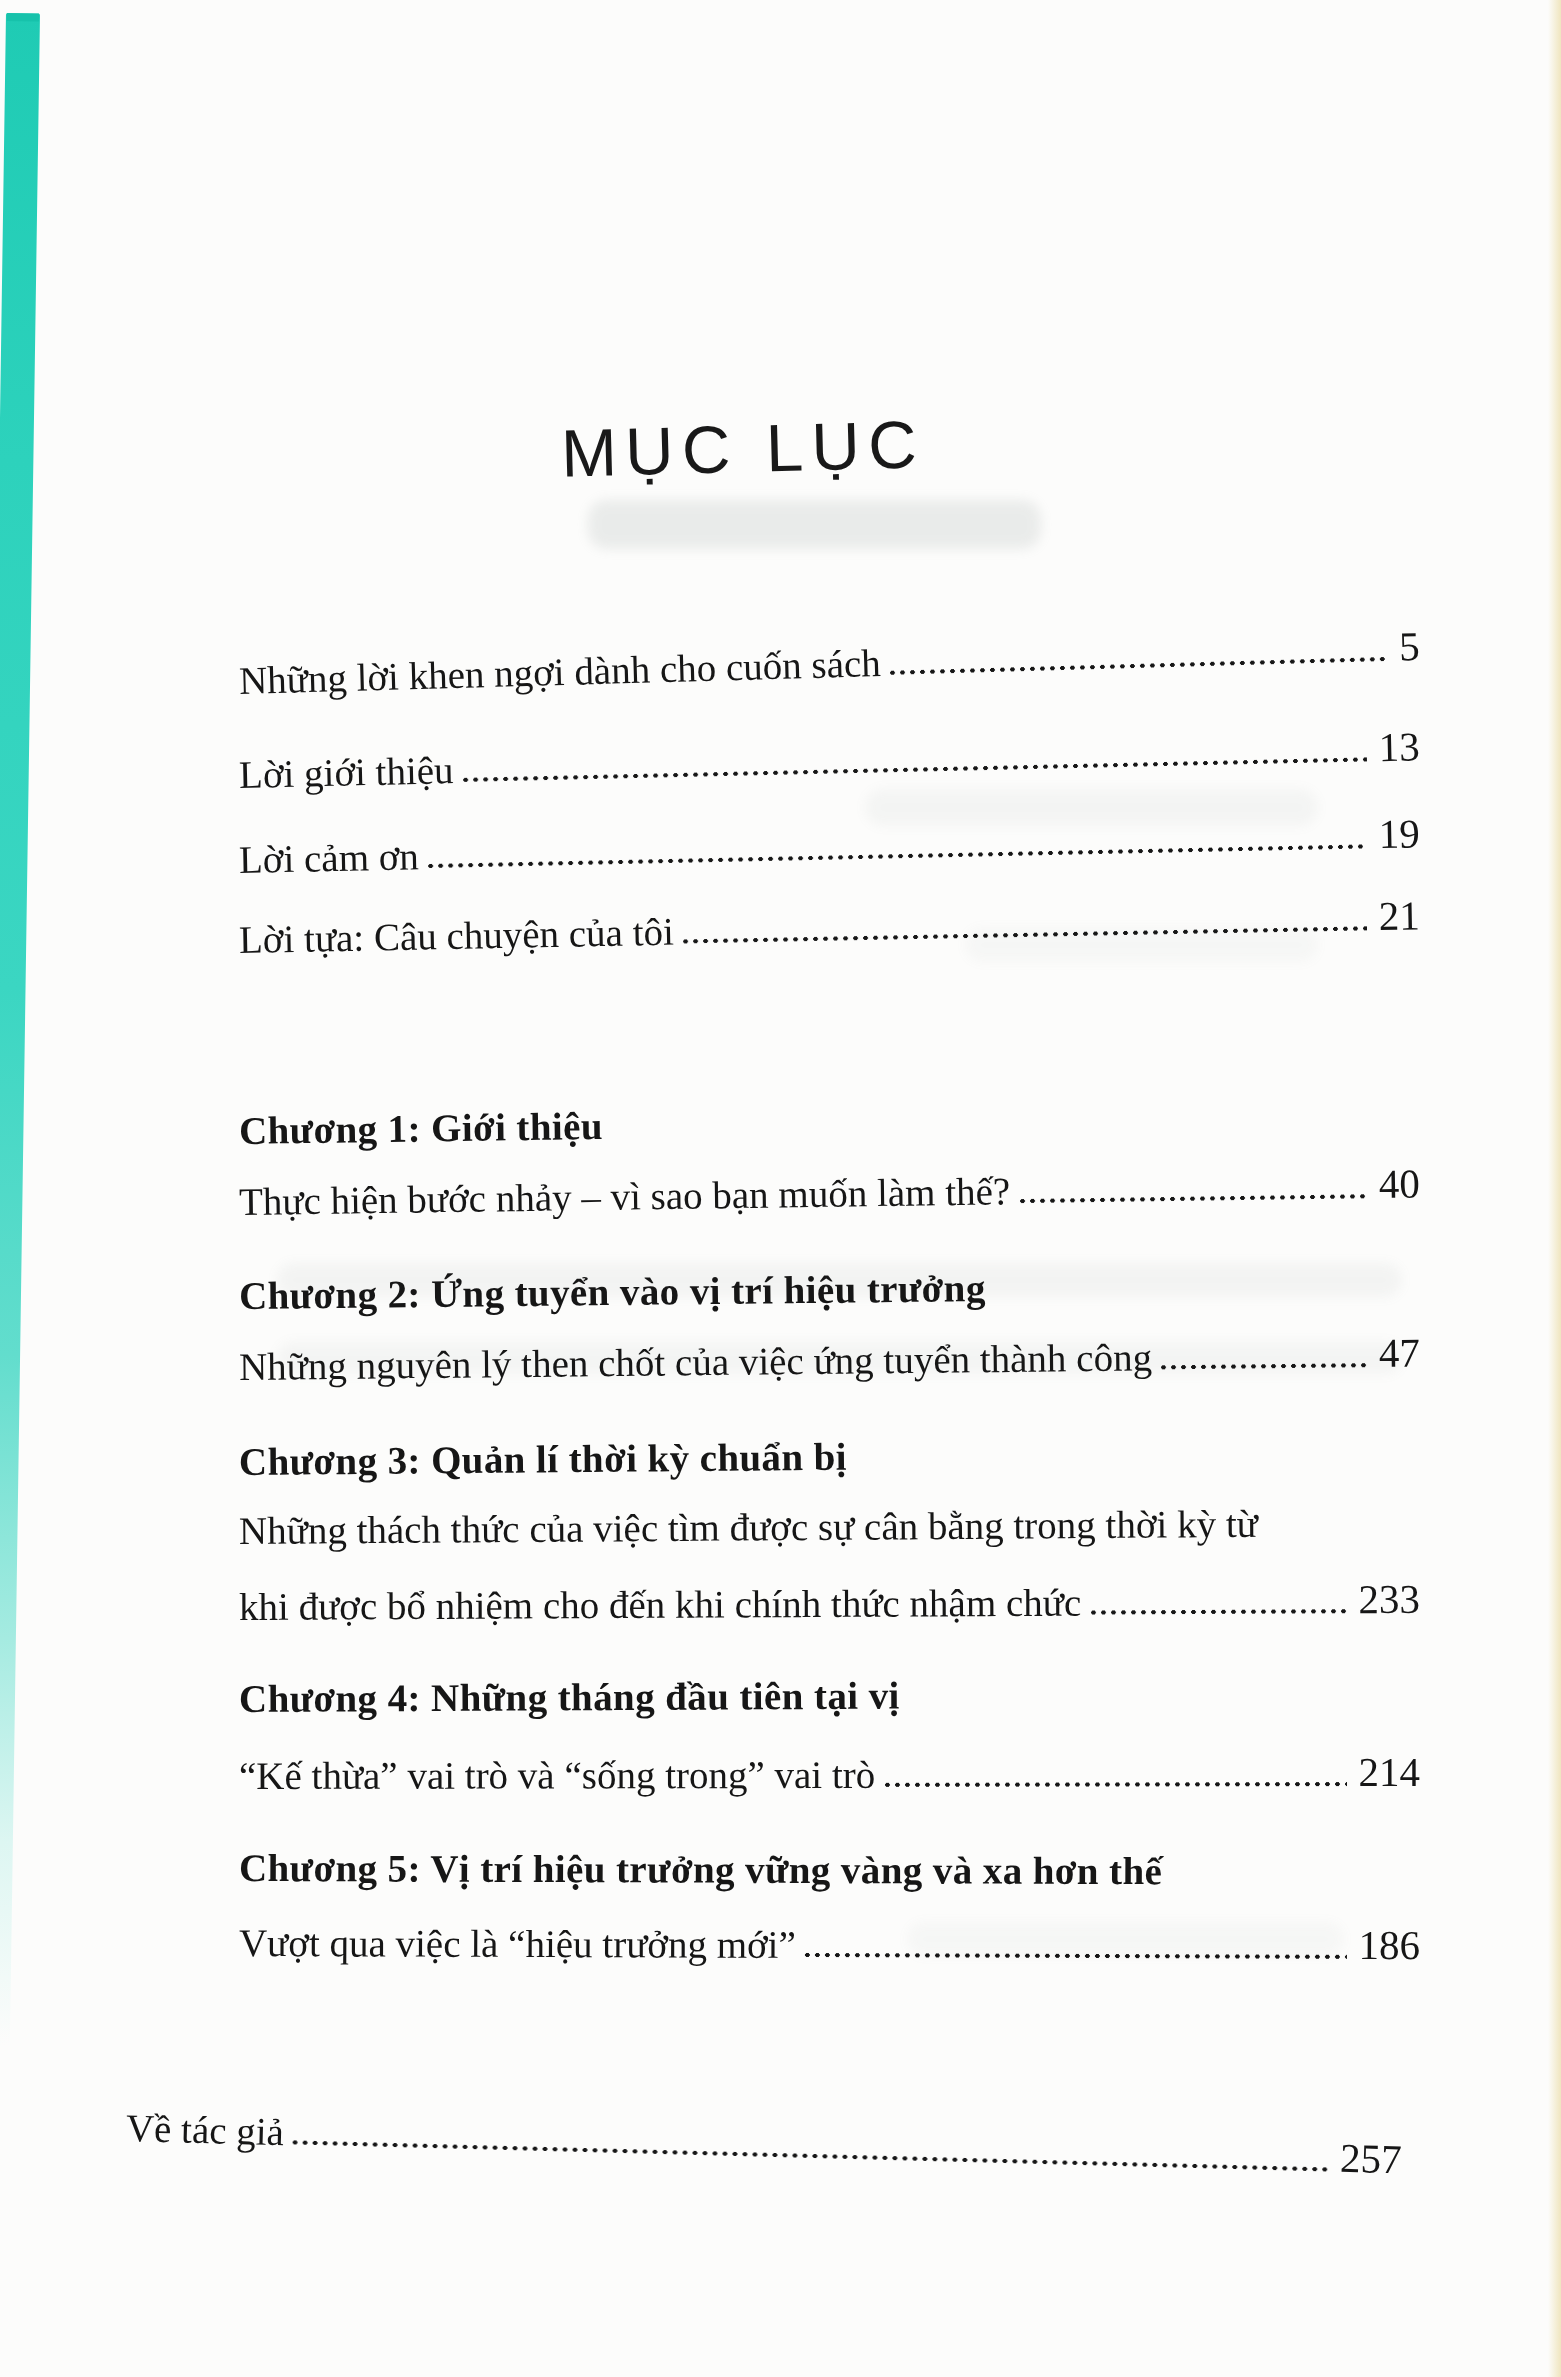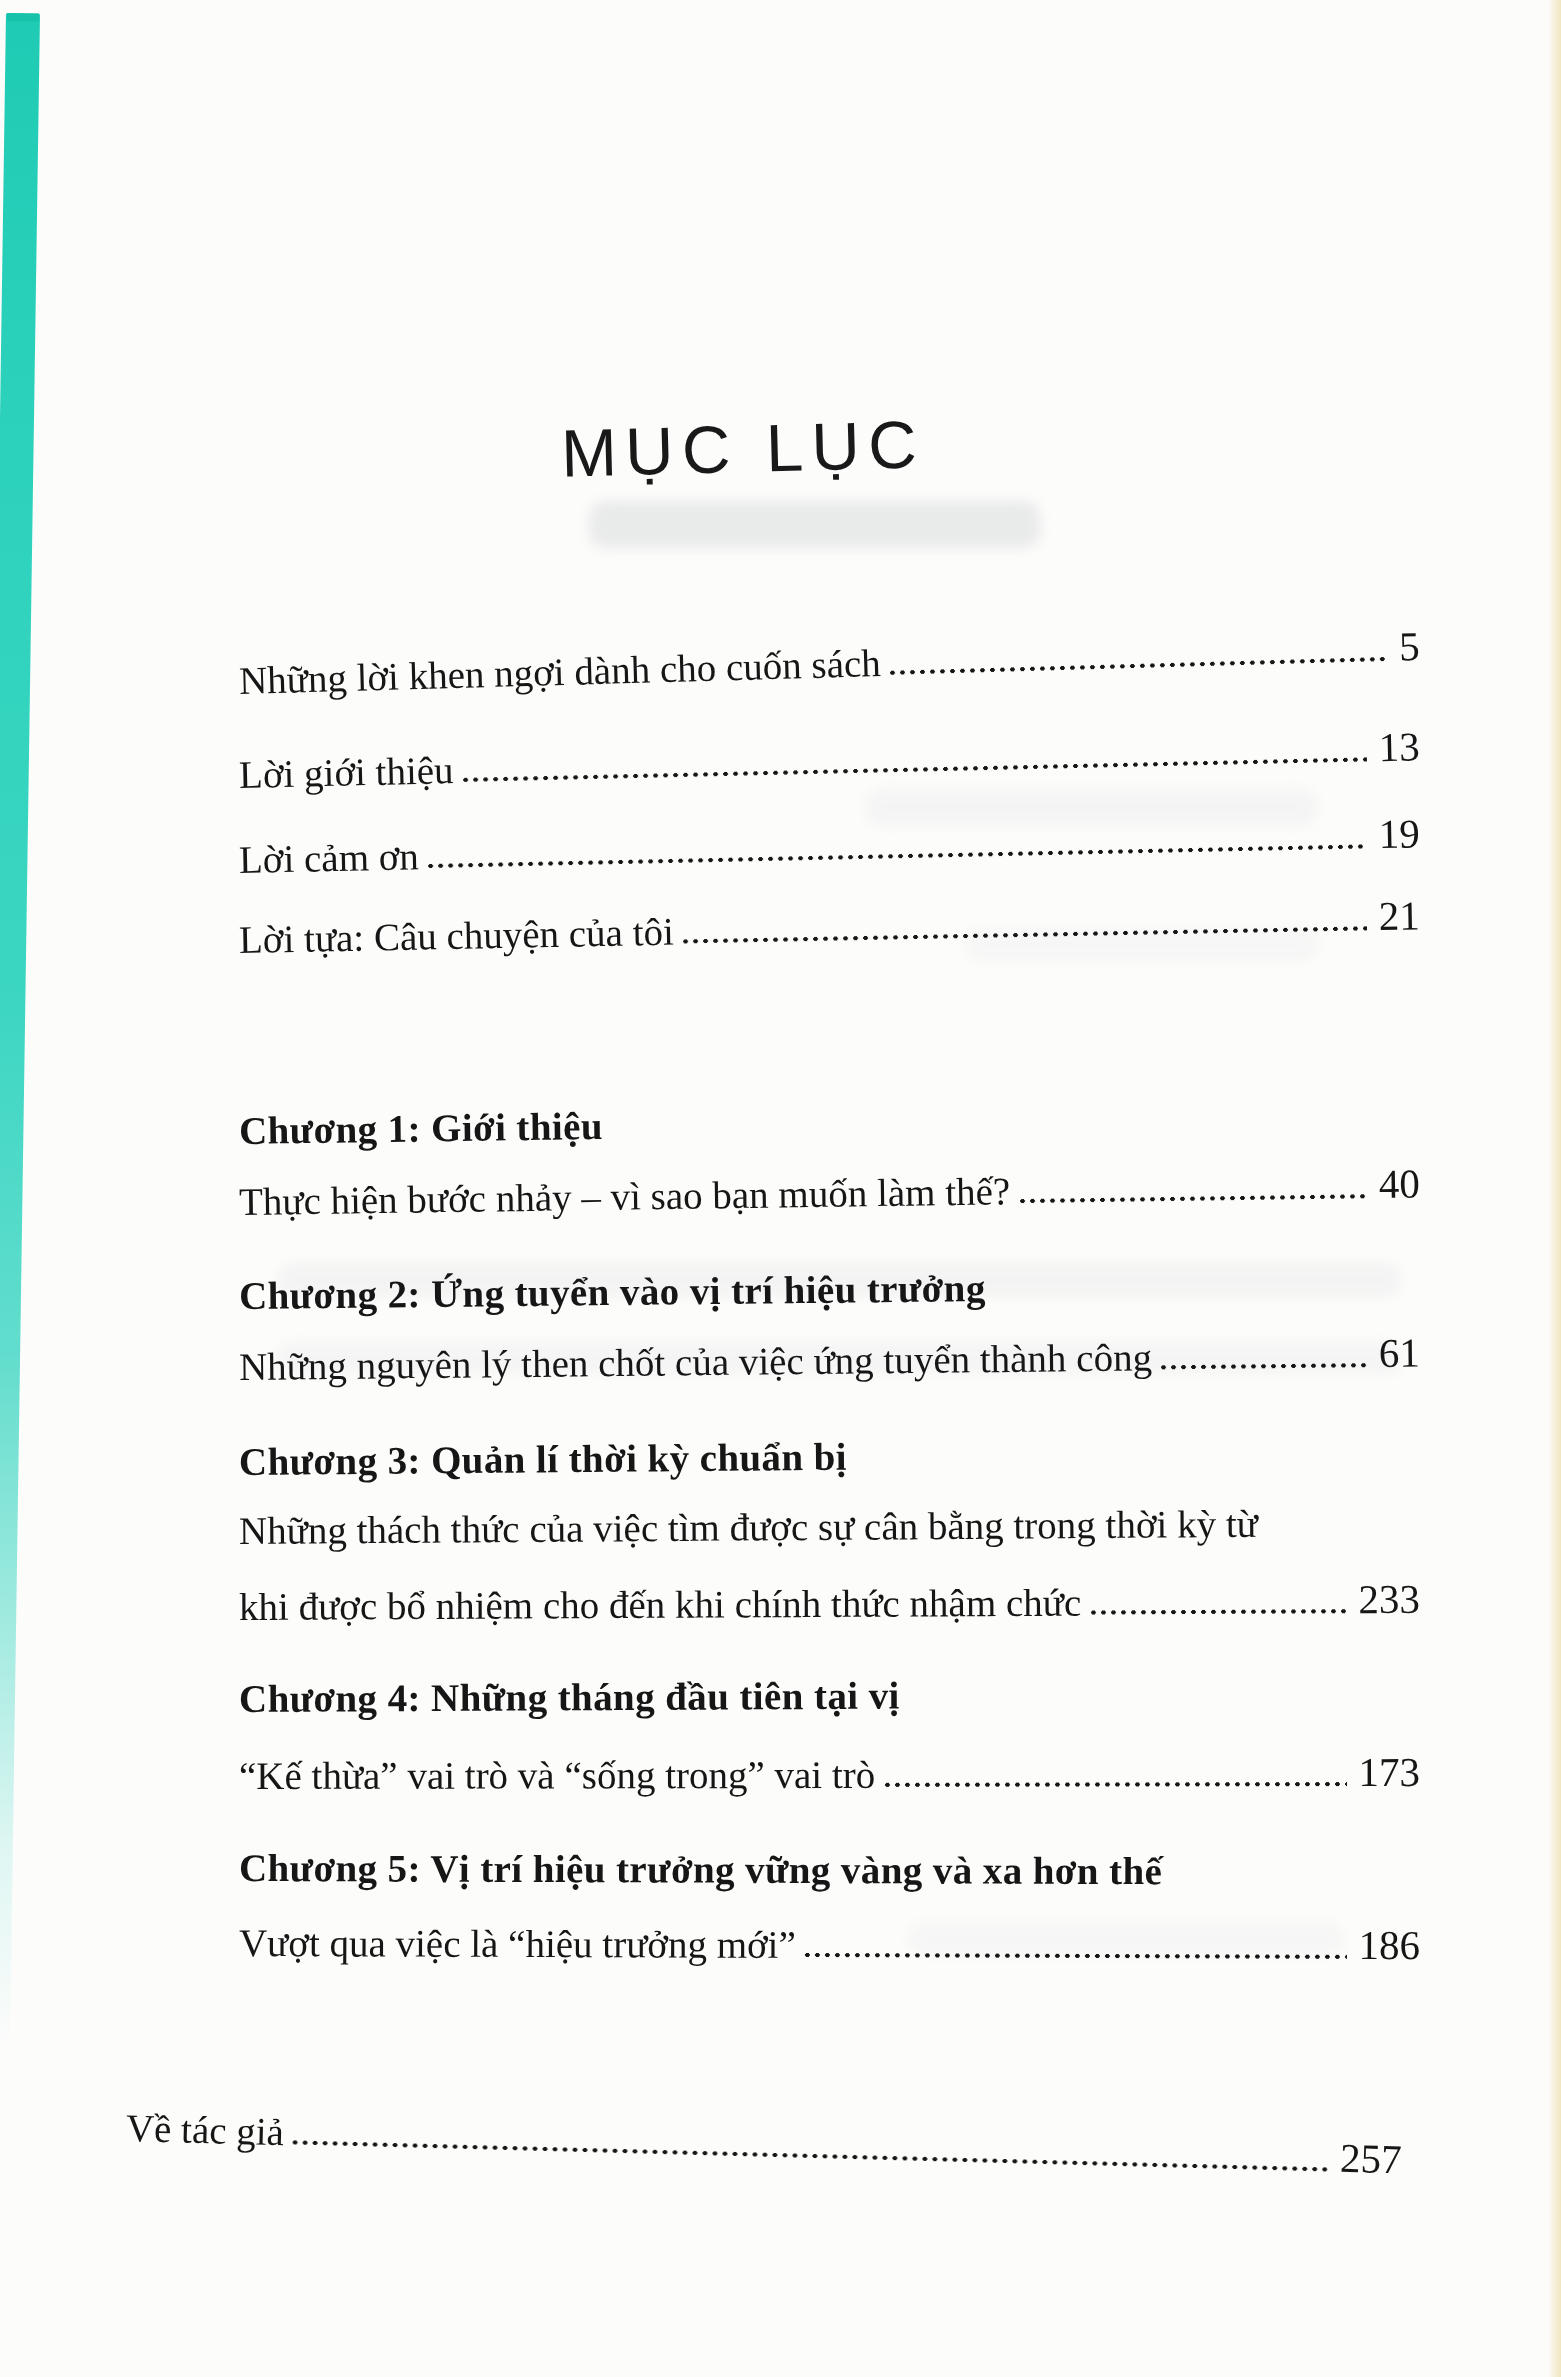--- a/index.html
+++ b/index.html
@@ -115,42 +115,42 @@
     <span class="dots"></span>
     <span class="num">40</span>
   </div>
 
   <div class="row head" style="top:1273px; transform:rotate(-0.6deg);">
     <span class="t">Chương 2: Ứng tuyển vào vị trí hiệu trưởng</span>
   </div>
   <div class="row" style="top:1342px; transform:rotate(-0.6deg);">
     <span class="t">Những nguyên lý then chốt của việc ứng tuyển thành công</span>
     <span class="dots"></span>
-    <span class="num">61</span>
+    <span class="num">47</span>
   </div>
 
   <div class="row head" style="top:1439px; transform:rotate(-0.5deg);">
     <span class="t">Chương 3: Quản lí thời kỳ chuẩn bị</span>
   </div>
   <div class="row nofill" style="top:1508px; transform:rotate(-0.4deg); width:1242px;">
     <span class="t">Những thách thức của việc tìm được sự cân bằng trong thời kỳ từ</span>
   </div>
   <div class="row" style="top:1582px; transform:rotate(-0.3deg);">
     <span class="t">khi được bổ nhiệm cho đến khi chính thức nhậm chức</span>
     <span class="dots"></span>
     <span class="num">233</span>
   </div>
 
   <div class="row head" style="top:1676px; transform:rotate(-0.3deg);">
     <span class="t">Chương 4: Những tháng đầu tiên tại vị</span>
   </div>
   <div class="row" style="top:1751px; transform:rotate(-0.1deg);">
     <span class="t">“Kế thừa” vai trò và “sống trong” vai trò</span>
     <span class="dots"></span>
-    <span class="num">173</span>
+    <span class="num">214</span>
   </div>
 
   <div class="row head" style="top:1845px; transform:rotate(0.2deg);">
     <span class="t">Chương 5: Vị trí hiệu trưởng vững vàng và xa hơn thế</span>
   </div>
   <div class="row" style="top:1918px; transform:rotate(0.2deg);">
     <span class="t">Vượt qua việc là “hiệu trưởng mới”</span>
     <span class="dots"></span>
     <span class="num">186</span>
   </div>

